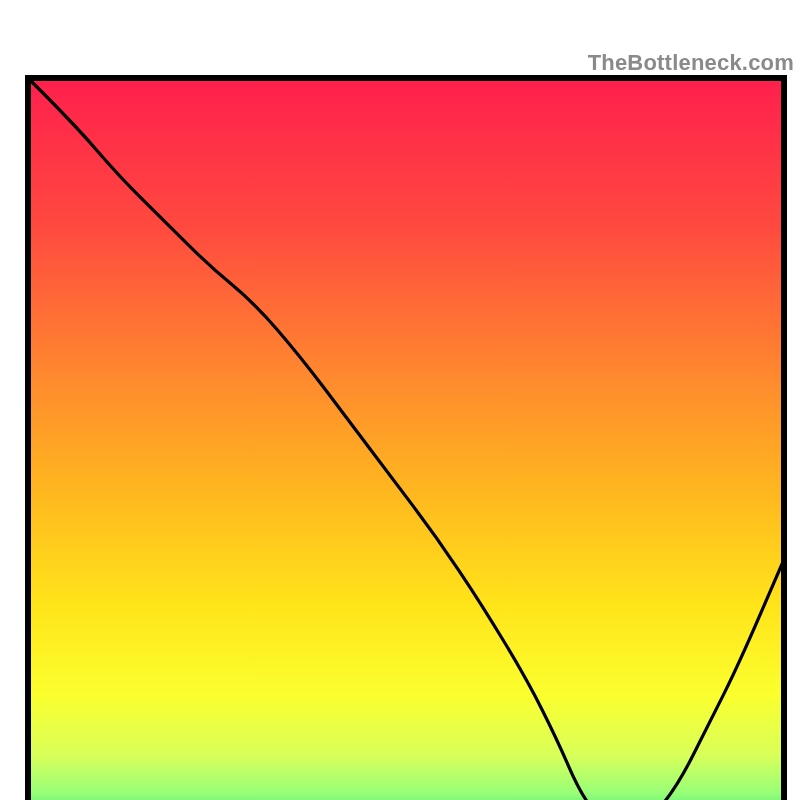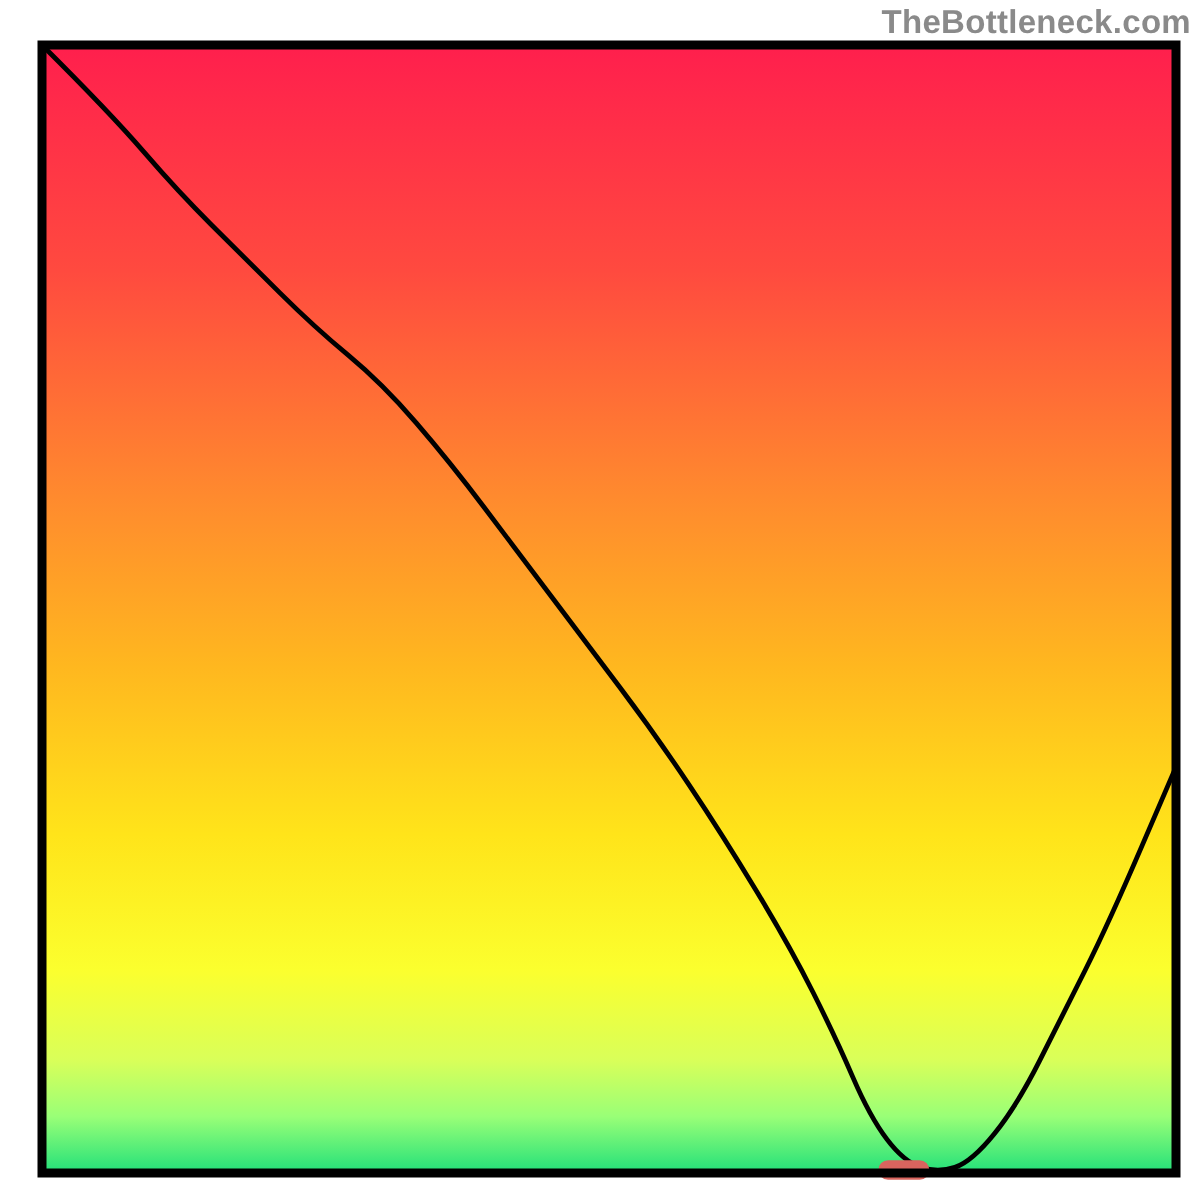--- a/index.html
+++ b/index.html
@@ -8,20 +8,21 @@
     width: 800px;
     height: 800px;
     background: #ffffff;
     font-family: Arial, Helvetica, sans-serif;
   }
   .frame {
     position: relative;
     width: 800px;
     height: 592px;
     box-sizing: border-box;
+    margin-top: 48px;
   }
   .watermark {
     position: absolute;
     top: 2px;
     right: 6px;
     font-size: 22px;
     font-weight: 600;
     color: #8a8a8a;
     letter-spacing: 0.2px;
     user-select: none;

